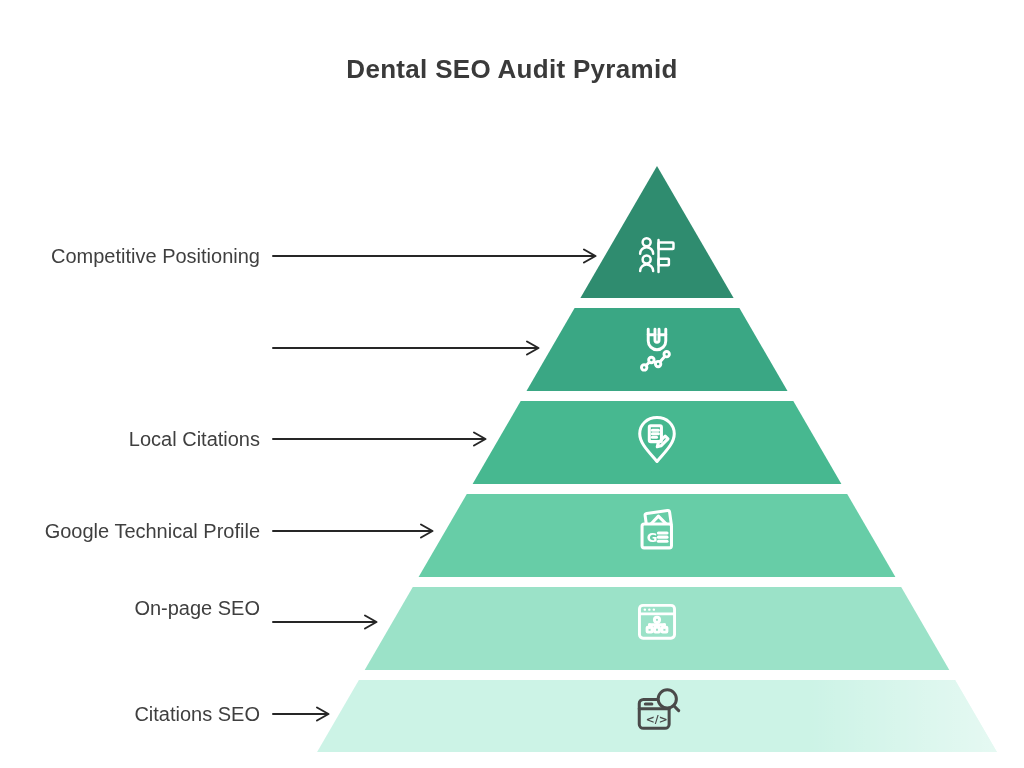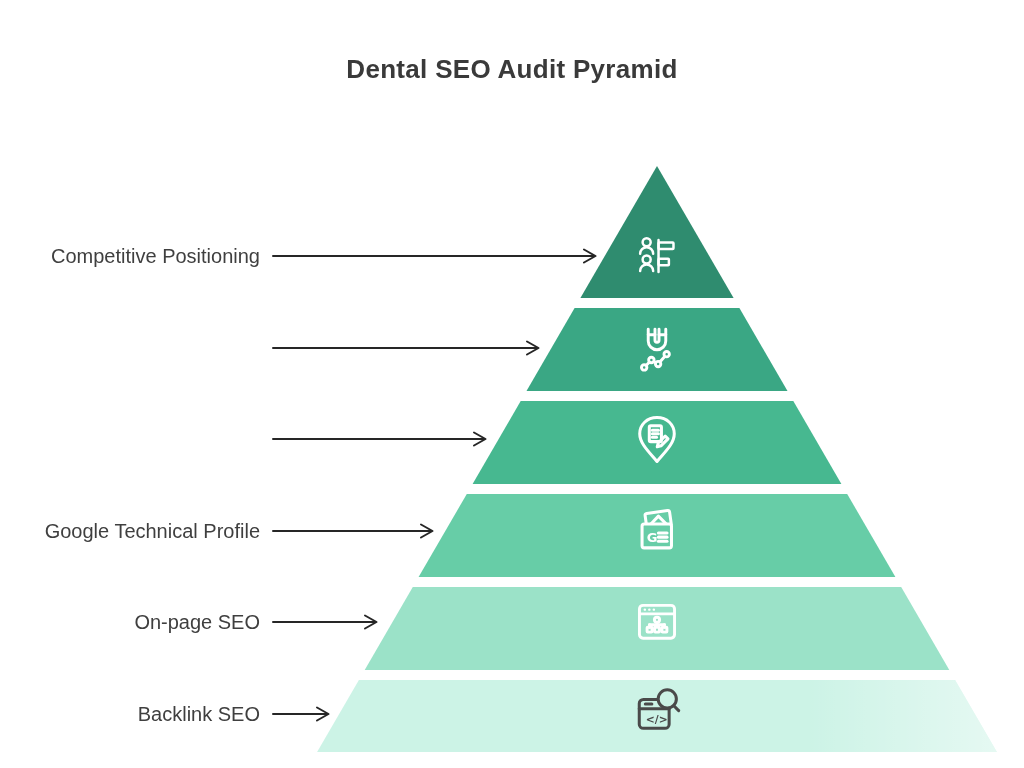--- a/index.html
+++ b/index.html
@@ -42,23 +42,24 @@
     <polygon points="657,166 733.6,298 580.4,298" fill="#2F8C6F"></polygon>
     <polygon points="574.6,308 739.4,308 787.5,391 526.5,391" fill="#3AA784"></polygon>
     <polygon points="520.7,401 793.3,401 841.4,484 472.6,484" fill="#47B890"></polygon>
     <polygon points="466.8,494 847.2,494 895.4,577 418.6,577" fill="#67CDA7"></polygon>
     <polygon points="412.8,587 901.2,587 949.3,670 364.7,670" fill="#9BE2C8"></polygon>
     <polygon points="358.9,680 955.1,680 996.9,752 317.1,752" fill="#CCF3E6"></polygon>
     <polygon points="358.9,680 955.1,680 996.9,752 317.1,752" fill="url(#l6fade)"></polygon>
   </svg>
 
   <div class="lvl-label" style="top:244px">Competitive Positioning</div>
+  <div class="lvl-label" style="top:427px">Local Citations</div>
   <div class="lvl-label" style="top:519px">Google Technical Profile</div>
-  <div class="lvl-label" style="top:610px">On-page SEO</div>
-  <div class="lvl-label" style="top:702px">Backlink SEO</div>
+  <div class="lvl-label" style="top:596px">On-page SEO</div>
+  <div class="lvl-label" style="top:702px">Citations SEO</div>
 
   <svg class="arrow" style="top:246px" width="326" height="20" viewBox="0 0 326 20" stroke="#262626">
     <line x1="1" y1="10" x2="322" y2="10"></line>
       <polyline points="312,3.5 323.5,10 312,16.5"></polyline>
   </svg>
   <svg class="arrow" style="top:338px" width="270" height="20" viewBox="0 0 270 20" stroke="#262626">
     <line x1="1" y1="10" x2="265" y2="10"></line>
       <polyline points="255,3.5 266.5,10 255,16.5"></polyline>
   </svg>
   <svg class="arrow" style="top:429px" width="217" height="20" viewBox="0 0 217 20" stroke="#262626">

